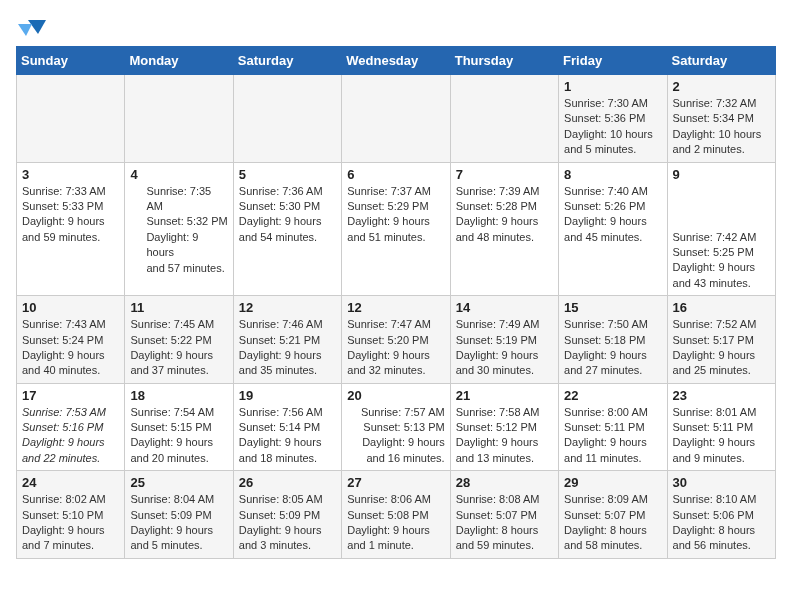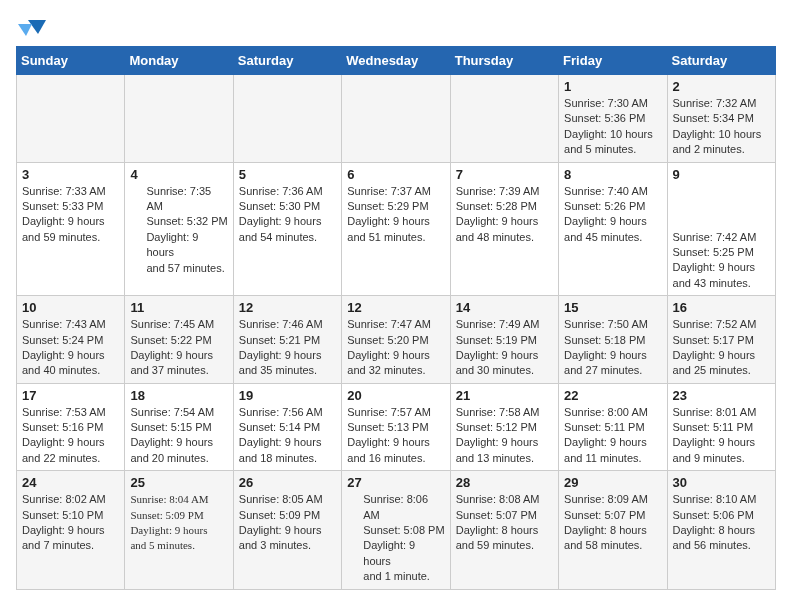--- a/index.html
+++ b/index.html
@@ -232,42 +232,42 @@
           <span class="day-num">16</span>
           <div class="day-info" style="white-space: pre-line;">Sunrise: 7:52 AM
 Sunset: 5:17 PM
 Daylight: 9 hours
 and 25 minutes.</div>
         </td>
       </tr>
       <tr>
         <td>
           <span class="day-num">17</span>
-          <div class="day-info" style="white-space: pre-line;">Sunrise: 7:53 AM
+          <div class="day-info" style="white-space: pre-line; font-style: italic;">Sunrise: 7:53 AM
 Sunset: 5:16 PM
 Daylight: 9 hours
 and 22 minutes.</div>
         </td>
         <td>
           <span class="day-num">18</span>
           <div class="day-info" style="white-space: pre-line;">Sunrise: 7:54 AM
 Sunset: 5:15 PM
 Daylight: 9 hours
 and 20 minutes.</div>
         </td>
         <td>
           <span class="day-num">19</span>
           <div class="day-info" style="white-space: pre-line;">Sunrise: 7:56 AM
 Sunset: 5:14 PM
 Daylight: 9 hours
 and 18 minutes.</div>
         </td>
         <td>
           <span class="day-num">20</span>
-          <div class="day-info" style="white-space: pre-line;">Sunrise: 7:57 AM
+          <div class="day-info" style="white-space: pre-line; text-align: right;">Sunrise: 7:57 AM
 Sunset: 5:13 PM
 Daylight: 9 hours
 and 16 minutes.</div>
         </td>
         <td>
           <span class="day-num">21</span>
           <div class="day-info" style="white-space: pre-line;">Sunrise: 7:58 AM
 Sunset: 5:12 PM
 Daylight: 9 hours
 and 13 minutes.</div>
@@ -290,35 +290,35 @@
       <tr>
         <td>
           <span class="day-num">24</span>
           <div class="day-info" style="white-space: pre-line;">Sunrise: 8:02 AM
 Sunset: 5:10 PM
 Daylight: 9 hours
 and 7 minutes.</div>
         </td>
         <td>
           <span class="day-num">25</span>
-          <div class="day-info" style="white-space: pre-line; font-family: Liberation Serif, serif;">Sunrise: 8:04 AM
+          <div class="day-info" style="white-space: pre-line;">Sunrise: 8:04 AM
 Sunset: 5:09 PM
 Daylight: 9 hours
 and 5 minutes.</div>
         </td>
         <td>
           <span class="day-num">26</span>
           <div class="day-info" style="white-space: pre-line;">Sunrise: 8:05 AM
 Sunset: 5:09 PM
 Daylight: 9 hours
 and 3 minutes.</div>
         </td>
         <td>
           <span class="day-num">27</span>
-          <div class="day-info" style="white-space: pre-line; margin-left: 16px;">Sunrise: 8:06 AM
+          <div class="day-info" style="white-space: pre-line;">Sunrise: 8:06 AM
 Sunset: 5:08 PM
 Daylight: 9 hours
 and 1 minute.</div>
         </td>
         <td>
           <span class="day-num">28</span>
           <div class="day-info" style="white-space: pre-line;">Sunrise: 8:08 AM
 Sunset: 5:07 PM
 Daylight: 8 hours
 and 59 minutes.</div>

